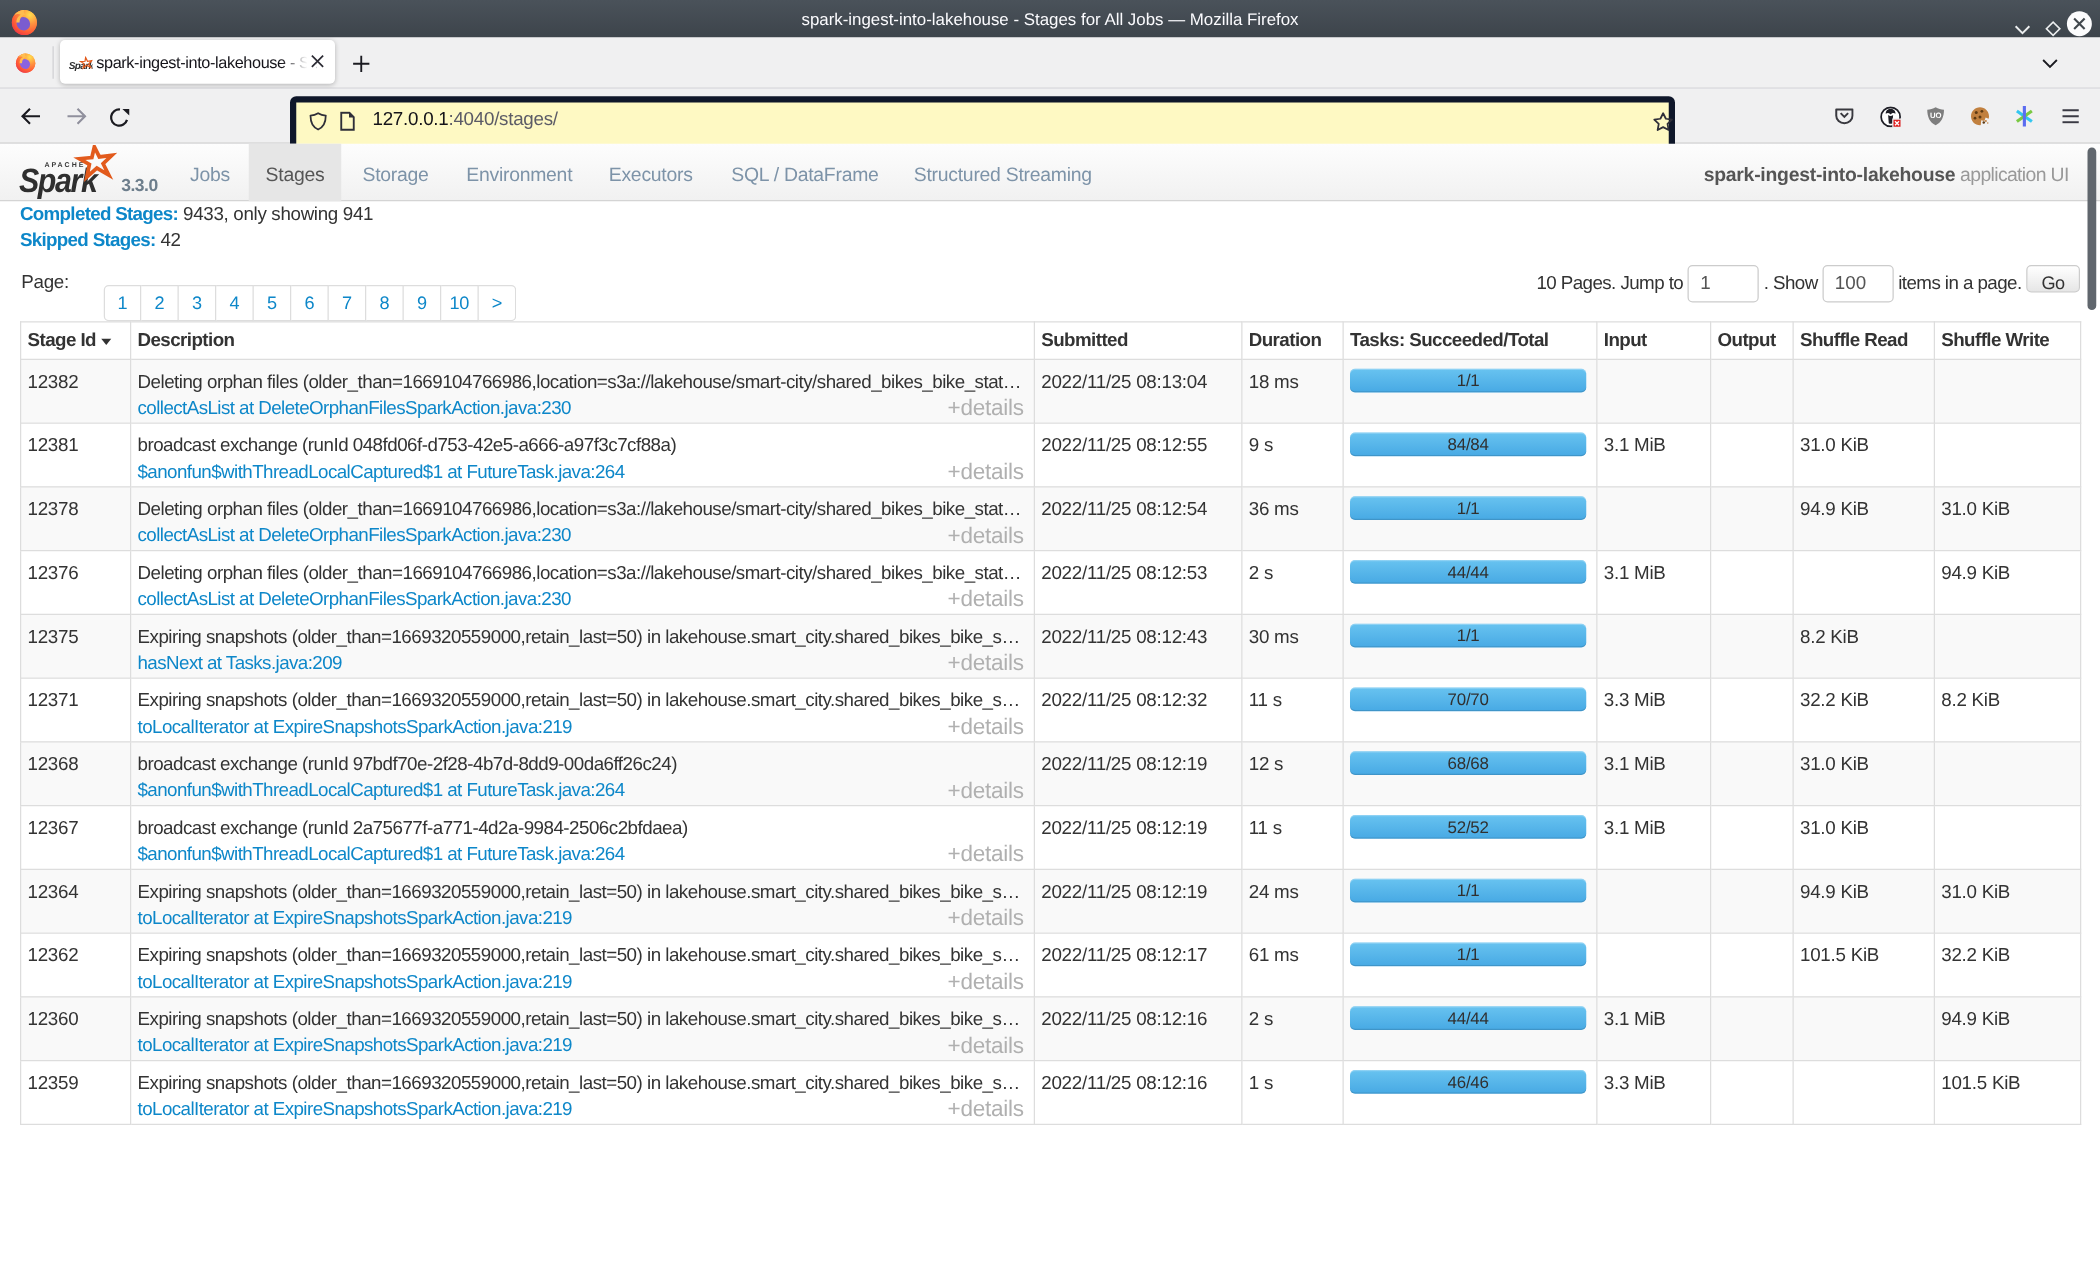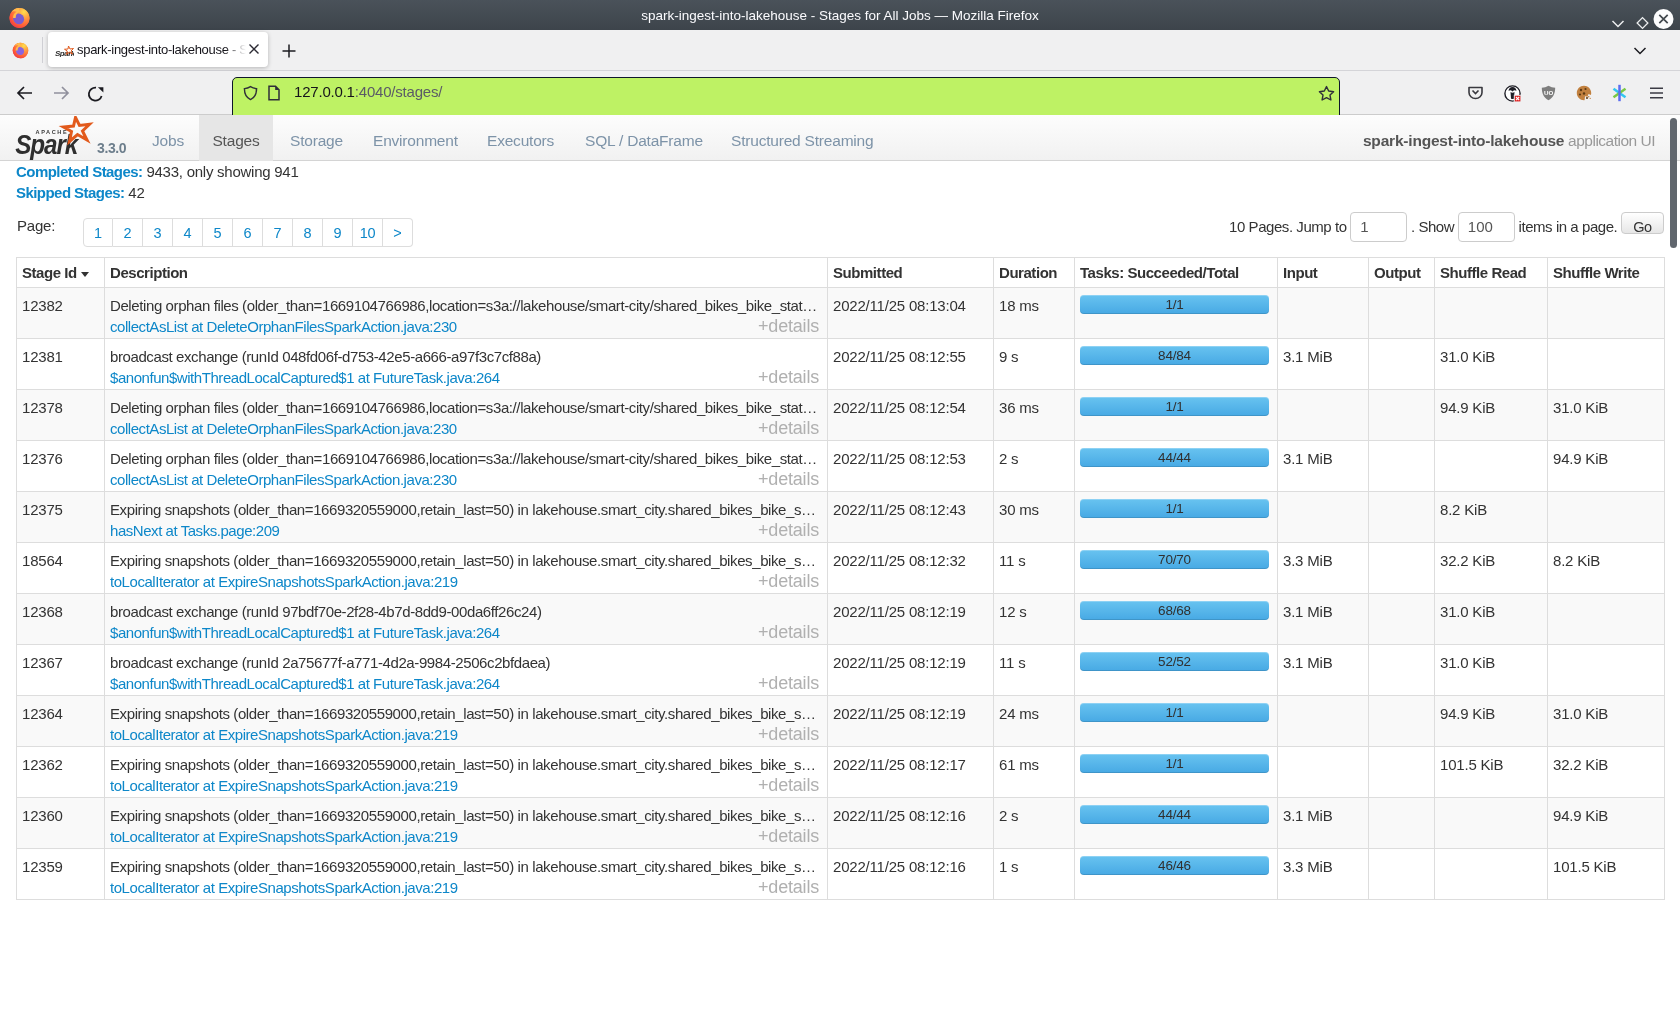--- a/index.html
+++ b/index.html
@@ -21,22 +21,22 @@
 .tab .fade { position:absolute; right:15px; top:7px; width:28px; height:22px;
   background:linear-gradient(90deg, rgba(255,255,255,0), #fff 75%); }
 .tab .tclose { position:absolute; right:4px; top:7px; width:20px; height:20px; color:#2b2a33; }
 .tabdiv { position:absolute; left:42px; top:7px; width:1px; height:26px; background:#cfcfd4; }
 .newtab { position:absolute; left:281px; top:13px; width:16px; height:16px; color:#1b1b21; }
 .alltabs { position:absolute; left:1632px; top:13px; width:16px; height:16px; color:#1b1b21; }
 
 .urlrow { position:absolute; top:71px; left:0; width:1680px; height:44px;
   background:#f0f0f1; border-bottom:1px solid #ccc; }
 .uicon { position:absolute; }
-.urlbox { position:absolute; left:232px; top:6px; width:1108px; height:49px; background:#bef264;
-  border:1px solid #0f172a; border-radius:5px; }
+.urlbox { position:absolute; left:232px; top:6px; width:1108px; height:49px; background:#fef9c3;
+  border:5px solid #0f172a; border-radius:5px; }
 .urltext { position:absolute; left:61px; top:5px; font-size:15px; color:#15141a; letter-spacing:-0.2px; }
 .urltext .dim { color:#5b5b66; }
 
 
 .sparknav { position:absolute; top:115px; left:0; width:1680px; height:46px;
   background:linear-gradient(#fdfdfd,#f1f1f1); border-bottom:1px solid #d4d4d4; }
 .snav { position:absolute; top:0; height:46px; line-height:51px; font-size:15.5px; color:#7d93a8;
   letter-spacing:-0.2px; }
 .snav.active { background:#e6e6e6; color:#555; text-align:center; }
 .appname { position:absolute; right:25px; top:0; height:46px; line-height:51px;
@@ -50,21 +50,21 @@
 h3.pagetitle { font-size:29.5px; font-weight:700; color:#333; margin:35px 0 8px 16px; }
 h3.pagetitle .htext { display:inline-block; transform:scaleX(0.85); transform-origin:left center; letter-spacing:-0.3px; }
 ul.stats { list-style:none; margin-left:16px; font-size:15px; color:#333; line-height:20.5px; letter-spacing:-0.25px; }
 ul.stats .lbl { color:#0d87c9; font-weight:bold; letter-spacing:-0.55px; }
 h4.collapse { font-size:21.5px; font-weight:700; color:#0d87c9; margin:13px 0 0 16px; letter-spacing:-1px; }
 h4.collapse .htext { display:inline-block; transform:scaleX(0.9); transform-origin:left center; }
 h4.collapse .arr { display:inline-block; width:0; height:0; border-left:6px solid transparent;
   border-right:6px solid transparent; border-top:7px solid #0d87c9; margin-right:6px; vertical-align:2px; }
 .pagerow { position:relative; height:29px; margin:9px 16px 16px 16px; font-size:15px; color:#333; letter-spacing:-0.2px; }
 .pagelabel { position:absolute; left:1px; top:5px; }
-.pager { position:absolute; left:41px; top:6px;padding-left:26px; }
+.pager { position:absolute; left:41px; top:16px;padding-left:26px; }
 .pager a { display:inline-block; width:30px; height:29px; line-height:28px; text-align:center;
   border:1px solid #ddd; border-left:none; color:#0d87c9; font-size:14.5px; text-decoration:none; }
 .pager a:first-child { border-left:1px solid #ddd; border-radius:4px 0 0 4px; }
 .pager a:last-child { border-radius:0 4px 4px 0; }
 .jumpctl { position:absolute; right:0; top:0; height:29px; line-height:29px; letter-spacing:-0.45px; }
 .jumpctl input { width:57px; height:30px; border:1px solid #ccc; border-radius:4px;
   font-family:"Liberation Sans",sans-serif; font-size:15px; color:#555; padding:0 0 0 9px;
   vertical-align:top; margin-top:-0.5px; }
 .gobtn { display:inline-block; width:43px; height:22px; line-height:28px; text-align:center;
   background:linear-gradient(#ffffff,#e6e6e6); border:1px solid #ccc; border-radius:4px;
@@ -324,34 +324,34 @@
           </td>
         <td>3.1 MiB</td>
         <td></td>
         <td></td>
         <td>94.9 KiB</td>
       </tr>
       <tr>
         <td>12375</td>
         <td>
             <div class="desc1">Expiring snapshots (older_than=1669320559000,retain_last=50) in lakehouse.smart_city.shared_bikes_bike_sta…</div>
-            <div class="desc2"><a>hasNext at Tasks.page:209</a><span class="details">+details</span></div>
+            <div class="desc2"><a>hasNext at Tasks.java:209</a><span class="details">+details</span></div>
           </td>
         <td>2022/11/25 08:12:43</td>
         <td>30 ms</td>
         <td>
             <div class="pbar">1/1</div>
           </td>
         <td></td>
         <td></td>
         <td>8.2 KiB</td>
         <td></td>
       </tr>
       <tr>
-        <td>18564</td>
+        <td>12371</td>
         <td>
             <div class="desc1">Expiring snapshots (older_than=1669320559000,retain_last=50) in lakehouse.smart_city.shared_bikes_bike_sta…</div>
             <div class="desc2"><a>toLocalIterator at ExpireSnapshotsSparkAction.java:219</a><span class="details">+details</span></div>
           </td>
         <td>2022/11/25 08:12:32</td>
         <td>11 s</td>
         <td>
             <div class="pbar">70/70</div>
           </td>
         <td>3.3 MiB</td>

